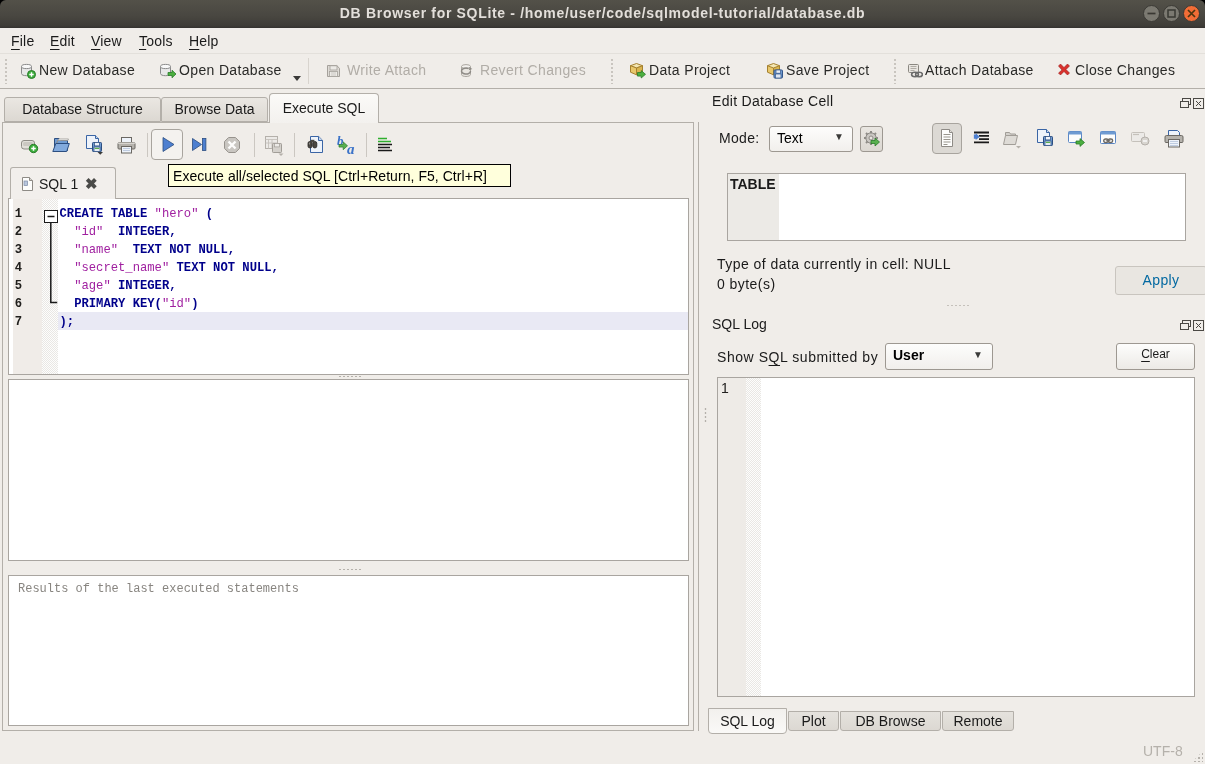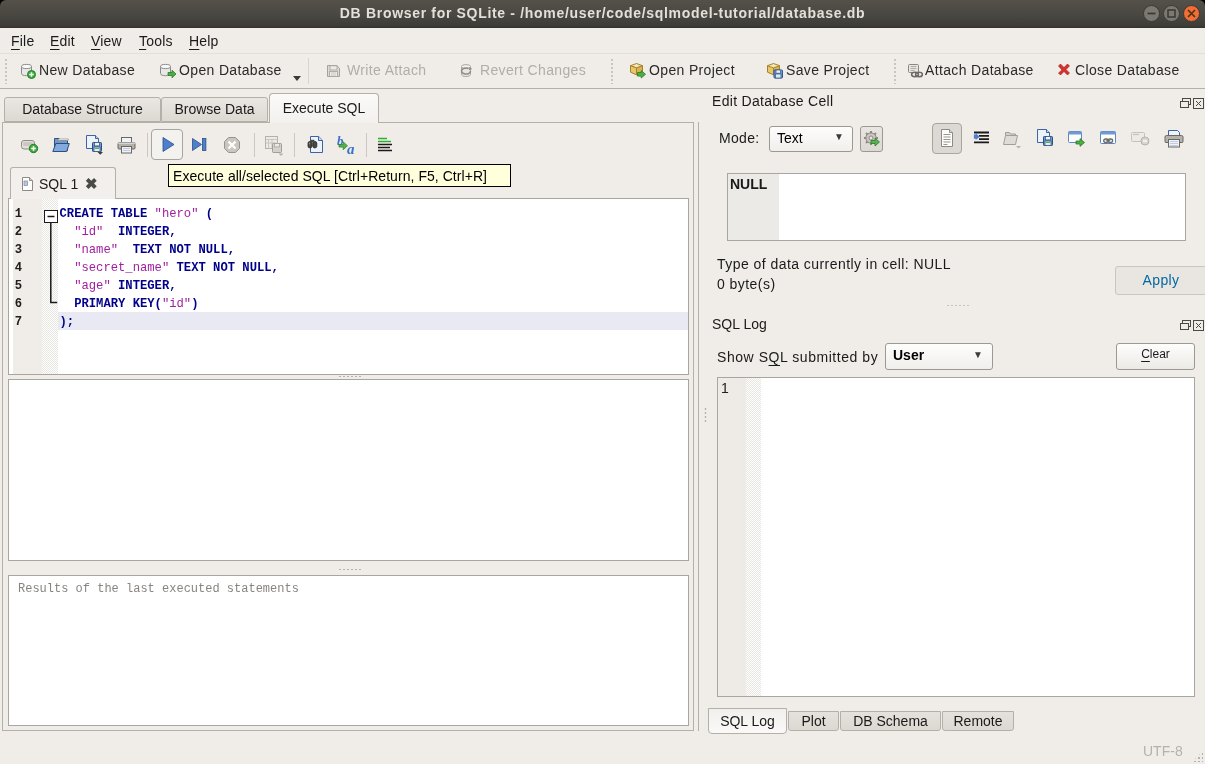--- a/index.html
+++ b/index.html
@@ -81,21 +81,21 @@
 <div class="abs tbtext dis" style="left:480px;">Revert Changes</div>
 <div class="abs" style="left:610px; top:58px; width:5px; height:26px;
   background-image:radial-gradient(#c9c5bf 1px, transparent 1.2px); background-size:4px 4px;"></div>
 <div class="abs tbicon" style="left:629px;"><svg width="18" height="17" viewBox="0 0 18 17">
   <path d="M7.5 1.5l6 2.2v3.1l-6 2.4-6-2.4V3.7z" fill="#f3e6b2" stroke="#a5802e"></path>
   <path d="M1.5 3.7l6 2.3 6-2.3M7.5 6v3" fill="none" stroke="#a5802e" stroke-width="0.8"></path>
   <path d="M1.5 3.7v6.5l6 2.6V6z" fill="#e8c76b" stroke="#a5802e"></path>
   <path d="M7.5 6v6.8l6-2.6V3.7z" fill="#d9b44e" stroke="#a5802e"></path>
   <path d="M8.5 10.5h3.7V8.6l4.3 3.7-4.3 3.7v-1.9H8.5z" fill="#4caf3f" stroke="#2a7b2a" stroke-width="0.8"></path>
     </svg></div>
-<div class="abs tbtext" style="left:649px;">Open Project</div>
+<div class="abs tbtext" style="left:649px;">Data Project</div>
 <div class="abs tbicon" style="left:766px;"><svg width="18" height="17" viewBox="0 0 18 17">
   <path d="M7.5 1.5l6 2.2v3.1l-6 2.4-6-2.4V3.7z" fill="#f3e6b2" stroke="#a5802e"></path>
   <path d="M1.5 3.7v6.5l6 2.6V6z" fill="#e8c76b" stroke="#a5802e"></path>
   <path d="M7.5 6v6.8l6-2.6V3.7z" fill="#d9b44e" stroke="#a5802e"></path>
   <rect x="8" y="8" width="8.5" height="8" rx="0.8" fill="#6f9bd2" stroke="#33568b"></rect>
   <rect x="10" y="8" width="4.5" height="3.2" fill="#e9edf4" stroke="#33568b" stroke-width="0.7"></rect>
   <rect x="9.5" y="12" width="5.5" height="4" fill="#dfe7f2" stroke="#33568b" stroke-width="0.7"></rect>
     </svg></div>
 <div class="abs tbtext" style="left:786px;">Save Project</div>
 <div class="abs" style="left:893px; top:58px; width:5px; height:26px;
@@ -103,21 +103,21 @@
 <div class="abs tbicon" style="left:906px;"><svg width="17" height="17" viewBox="0 0 17 17">
   <rect x="2.5" y="2.5" width="10" height="8" rx="1" fill="#e9e6e1" stroke="#8a8781"></rect>
   <path d="M4.5 4.5h6M4.5 6.5h6M4.5 8.5h4" stroke="#b0aca6" stroke-width="1"></path>
   <ellipse cx="9" cy="12.5" rx="3.4" ry="2.2" fill="none" stroke="#6a6a6a" stroke-width="1.6"></ellipse>
   <ellipse cx="13" cy="12.5" rx="3.4" ry="2.2" fill="none" stroke="#6a6a6a" stroke-width="1.6"></ellipse>
     </svg></div>
 <div class="abs tbtext" style="left:925px;">Attach Database</div>
 <div class="abs tbicon" style="left:1056px;"><svg width="16" height="16" viewBox="0 0 16 16">
   <path d="M2.5 4l2-2 3.5 3.5L11.5 2l2 2-3.5 3.5 3.5 3.5-2 2-3.5-3.5-3.5 3.5-2-2L6 8z" fill="#d8312c" stroke="#9b1f1c" stroke-width="0.6"></path>
     </svg></div>
-<div class="abs tbtext" style="left:1075px;">Close Database</div>
+<div class="abs tbtext" style="left:1075px;">Close Changes</div>
 
 <div class="abs" style="left:2px; top:122px; width:692px; height:609px; border:1px solid #b3afa9;"></div>
 <div class="abs" style="left:698px; top:122px; width:1px; height:609px; background:#b3afa9;"></div>
 <div class="abs tab" style="left:4px; top:97px; width:157px; height:25px; padding-top:3px;
   background:linear-gradient(#eae7e2,#dcd8d2); border-radius:3px 3px 0 0;">Database Structure</div>
 <div class="abs tab" style="left:161px; top:97px; width:107px; height:25px; padding-top:3px;
   background:linear-gradient(#eae7e2,#dcd8d2); border-radius:3px 3px 0 0;">Browse Data</div>
 <div class="abs tab" style="left:269px; top:93px; width:110px; height:30px; padding-top:6px;
   background:linear-gradient(#fbfaf8,#f3f1ee); border-bottom:none; border-radius:4px 4px 0 0; z-index:2;">Execute SQL</div>
 
@@ -299,21 +299,21 @@
     </svg></div>
 <div class="abs" style="left:1164px; top:129px;"><svg width="20" height="19" viewBox="0 0 20 19">
   <path d="M4.5 1.5h9l2 2v3h-11z" fill="#eef3fa" stroke="#3a65a5"></path>
   <path d="M2.5 6.5h15a1.5 1.5 0 0 1 1.5 1.5v4.5a1 1 0 0 1-1 1h-16a1 1 0 0 1-1-1V8a1.5 1.5 0 0 1 1.5-1.5z" fill="#b5b2ac" stroke="#6b6863"></path>
   <rect x="4.5" y="10.5" width="11" height="7.5" fill="#eef3fa" stroke="#6b6863"></rect>
   <path d="M6 12.5h8M6 14.5h8M6 16.5h8" stroke="#b9c7dd" stroke-width="0.9"></path>
     </svg></div>
 
 <div class="abs" style="left:727px; top:173px; width:459px; height:68px; background:#fff; border:1px solid #a9a5a0;">
   <div style="position:absolute; left:0; top:0; width:51px; height:66px; background:#eceae6;"></div>
-  <div style="position:absolute; left:2px; top:2px; font-size:14px; font-weight:bold; color:#1a1a1a;">NULL</div>
+  <div style="position:absolute; left:2px; top:2px; font-size:14px; font-weight:bold; color:#1a1a1a;">TABLE</div>
 </div>
 
 <div class="abs" style="left:717px; top:256px; font-size:14px; letter-spacing:0.45px; color:#1a1a1a;">Type of data currently in cell: NULL</div>
 <div class="abs" style="left:717px; top:276px; font-size:14px; letter-spacing:0.45px; color:#1a1a1a;">0 byte(s)</div>
 <div class="abs" style="left:1115px; top:266px; width:92px; height:29px; background:#e9e6e1; border:1px solid #c9c5bf; border-radius:3px; text-align:center; padding-top:5px; font-size:14px; letter-spacing:0.4px; color:#0369a1;">Apply</div>
 
 <div class="abs" style="left:712px; top:316px; font-size:14px; color:#1a1a1a;">SQL Log</div>
 <div class="abs" style="left:1180px; top:317px;"><svg width="11" height="11" viewBox="0 0 11 11">
   <rect x="2.5" y="0.5" width="8" height="6" fill="none" stroke="#4a4844"></rect>
   <rect x="0.5" y="3.5" width="8" height="6" fill="#f0ede9" stroke="#4a4844"></rect>
@@ -331,21 +331,21 @@
 <div class="abs" style="left:1116px; top:343px; width:79px; height:27px; background:linear-gradient(#fdfdfc,#eceae6); border:1px solid #9d9891; border-radius:3px; text-align:center; padding-top:3px; font-size:12px; color:#1a1a1a;"><u style="text-underline-offset:3px;">C</u>lear</div>
 
 <div class="abs" style="left:717px; top:377px; width:478px; height:320px; background:#fff; border:1px solid #a9a5a0;">
   <div style="position:absolute; left:0; top:0; width:28px; height:318px; background:#eeebe7;"></div>
   <div style="position:absolute; left:3px; top:2px; font-size:14px; color:#21201e;">1</div>
   <div style="position:absolute; left:28px; top:0; width:15px; height:318px; background-image:conic-gradient(#e9e7e4 25%, #fdfdfc 0 50%, #e9e7e4 0 75%, #fdfdfc 0); background-size:2px 2px;"></div>
 </div>
 
 <div class="abs tab" style="left:708px; top:708px; width:79px; height:26px; background:linear-gradient(#f2f0ed,#faf9f7); padding-top:4px; border-radius:0 0 4px 4px; z-index:2;">SQL Log</div>
 <div class="abs tab" style="left:788px; top:711px; width:51px; height:20px; background:linear-gradient(#e5e2dd,#dcd8d2); padding-top:0px; line-height:19px; border-radius:0 0 3px 3px;">Plot</div>
-<div class="abs tab" style="left:840px; top:711px; width:101px; height:20px; background:linear-gradient(#e5e2dd,#dcd8d2); padding-top:0px; line-height:19px; border-radius:0 0 3px 3px;">DB Schema</div>
+<div class="abs tab" style="left:840px; top:711px; width:101px; height:20px; background:linear-gradient(#e5e2dd,#dcd8d2); padding-top:0px; line-height:19px; border-radius:0 0 3px 3px;">DB Browse</div>
 <div class="abs tab" style="left:942px; top:711px; width:72px; height:20px; background:linear-gradient(#e5e2dd,#dcd8d2); padding-top:0px; line-height:19px; border-radius:0 0 3px 3px;">Remote</div>
 
 <div class="abs" style="left:338px; top:375px; width:24px; height:3px;
   background-image:radial-gradient(#b5b1ab 0.9px, transparent 1.1px); background-size:4px 3px;"></div>
 <div class="abs" style="left:338px; top:568px; width:24px; height:3px;
   background-image:radial-gradient(#b5b1ab 0.9px, transparent 1.1px); background-size:4px 3px;"></div>
 <div class="abs" style="left:946px; top:304px; width:24px; height:3px;
   background-image:radial-gradient(#c5c1bb 0.9px, transparent 1.1px); background-size:4px 3px;"></div>
 <div class="abs" style="left:704px; top:407px; width:3px; height:17px;
   background-image:radial-gradient(#b5b1ab 0.9px, transparent 1.1px); background-size:3px 4px;"></div>

